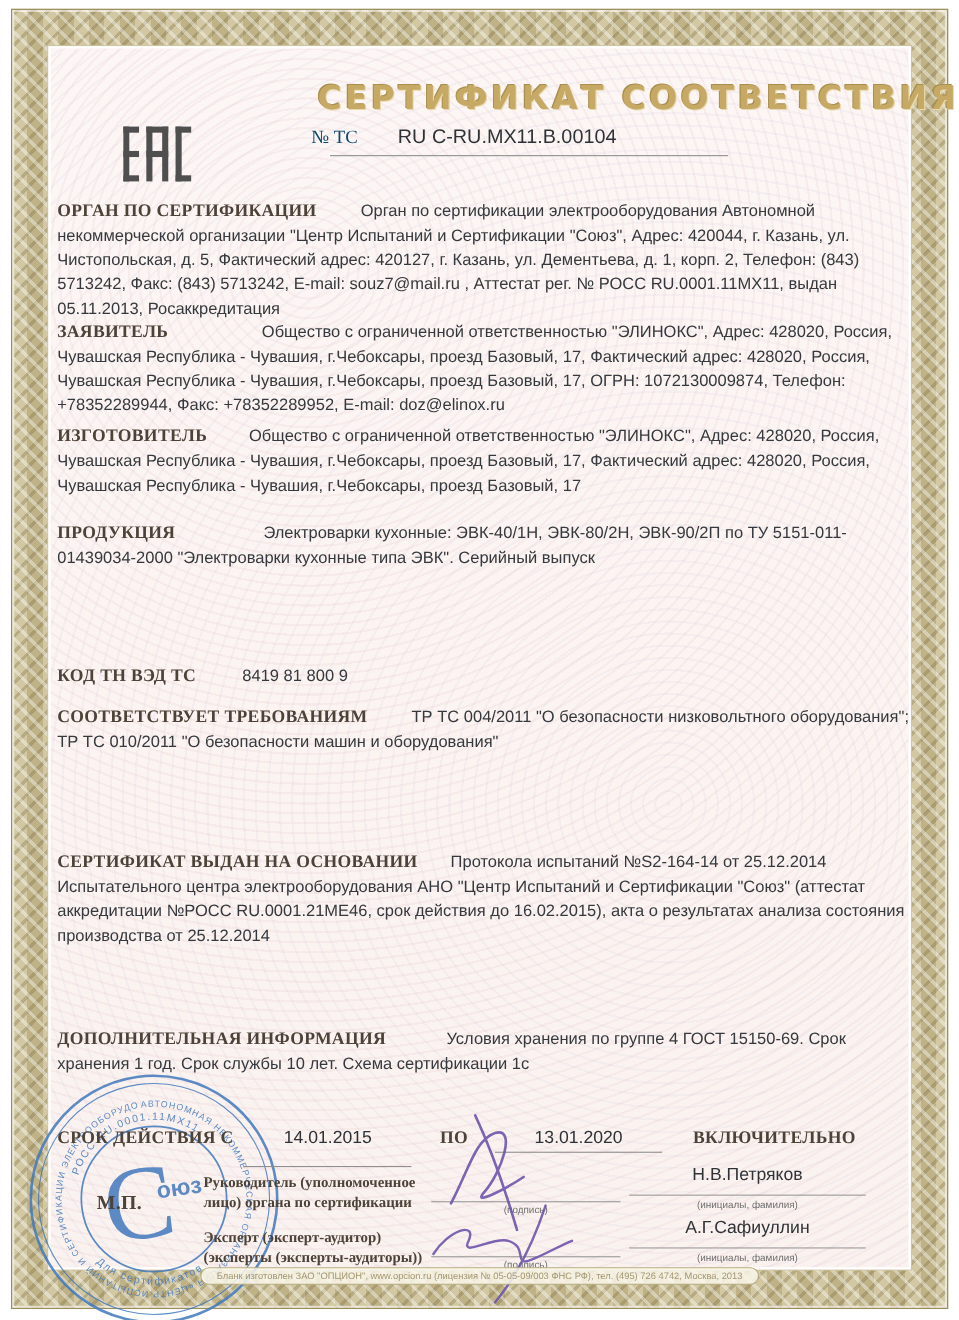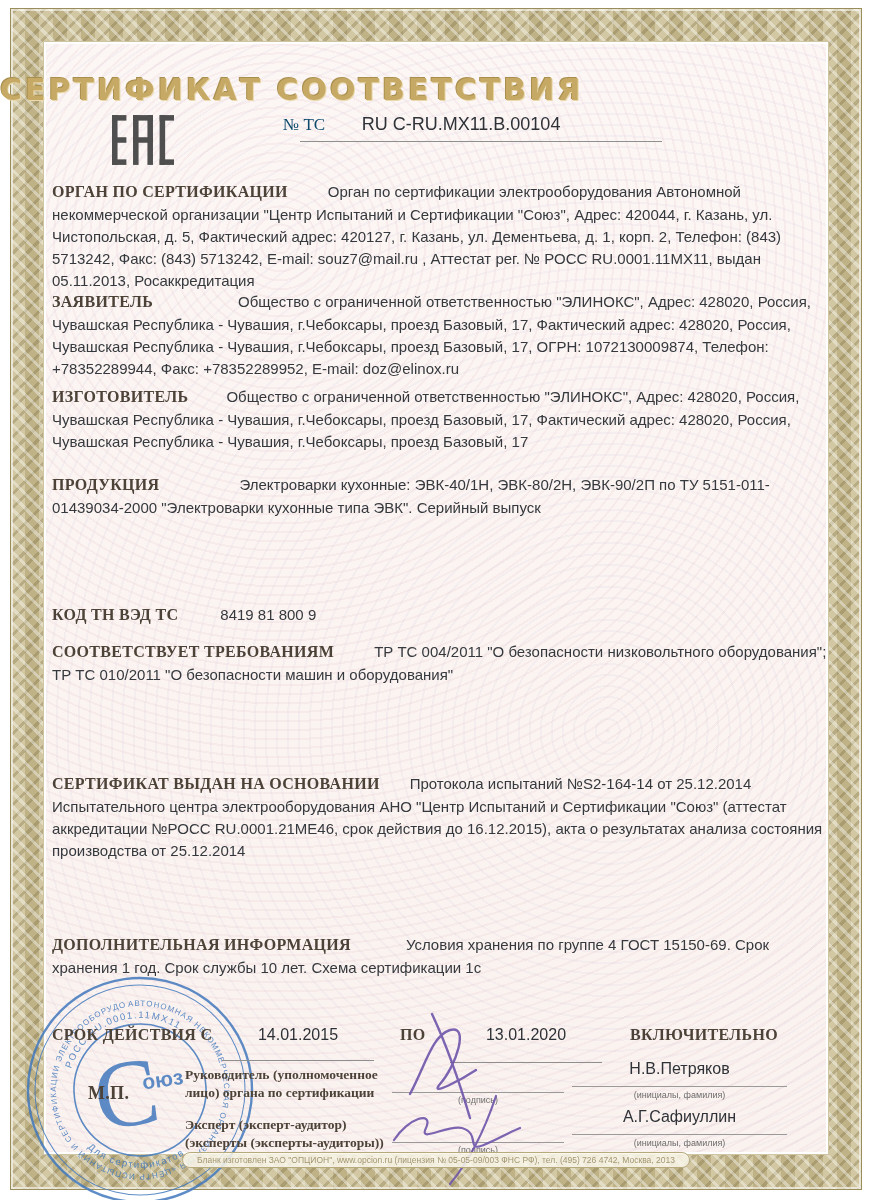--- a/index.html
+++ b/index.html
@@ -34,21 +34,21 @@
     background:linear-gradient(#cdc194,#b2a677);
     border:2px solid #90845a;border-radius:7px;
     box-shadow:inset 0 0 0 3px rgba(255,255,255,.85), 0 0 0 2px rgba(255,255,255,.5);
     padding:4px 28px;
     color:#ffffff;font-weight:bold;font-size:24px;letter-spacing:3px;
     font-family:"Liberation Sans",sans-serif;
     text-shadow:1px 1px 1px rgba(110,96,52,.55);
     white-space:nowrap;
   }
   .cert-title{
-    position:absolute;top:72px;left:0;right:0;text-align:left;z-index:5;
+    position:absolute;top:72px;left:0;right:0;text-align:right;z-index:5;
     font-family:"DejaVu Sans",sans-serif;font-weight:bold;font-size:30px;letter-spacing:3px;
     color:#c6a965;
     text-shadow:1px 1px 0 #ead9ac, -1px -1px 0 #a98f4e;
     white-space:nowrap;
   }
   .eac{position:absolute;left:112px;top:102px;z-index:5;}
   .row-no{position:absolute;top:114px;left:283px;z-index:5;}
   .lbl-serif{font-family:"Liberation Serif",serif;font-weight:normal;color:#0c4a6e;font-size:17px;}
   .no-value{font-family:"Liberation Sans",sans-serif;color:#2e3237;font-size:18px;margin-left:32px;}
   .no-underline{position:absolute;top:141px;left:300px;width:362px;border-bottom:1px solid #8f8f8f;z-index:4;}
@@ -63,21 +63,21 @@
     font-size:15px;line-height:1.48;color:#35393d;
   }
   .slabel{
     font-family:"Liberation Serif",serif;font-weight:bold;font-size:16px;
     color:#4c4237;letter-spacing:.3px;
   }
   .validity{position:absolute;top:1026px;left:52px;width:782px;height:34px;z-index:3;}
   .v-label{position:absolute;left:0;top:0;text-align:right;}
   .v-from{position:absolute;left:170px;top:0;width:152px;text-align:center;font-size:16px;color:#2e3237;border-bottom:1px solid #8f8f8f;padding-bottom:16px;}
   .v-po{position:absolute;left:348px;top:0;}
-  .v-to{position:absolute;left:398px;top:0;width:152px;text-align:center;font-size:16px;color:#2e3237;border-bottom:1px solid #8f8f8f;padding-bottom:18px;}
+  .v-to{position:absolute;left:398px;top:0;width:152px;text-align:center;font-size:16px;color:#2e3237;border-bottom:1px solid #8f8f8f;padding-bottom:3px;}
   .v-suffix{position:absolute;left:578px;top:0;}
   .mp{position:absolute;left:88px;top:1083px;z-index:3;font-size:18px;}
   .role{
     position:absolute;left:185px;z-index:3;width:225px;
     font-family:"Liberation Serif",serif;font-weight:bold;font-size:13.5px;line-height:1.35;color:#4c4237;
   }
   .role-head{top:1066px;}
   .role-expert{top:1116px;}
   .sign-line{position:absolute;border-bottom:1px solid #9a9a9a;z-index:2;}
   .sl-head{left:392px;top:1092px;width:172px;}
@@ -148,21 +148,21 @@
   <div class="section" style="top:473px">
     <span class="slabel" style="margin-right:80px">ПРОДУКЦИЯ</span><span>Электроварки кухонные: ЭВК-40/1Н, ЭВК-80/2Н, ЭВК-90/2П по ТУ 5151-011-01439034-2000 "Электроварки кухонные типа ЭВК". Серийный выпуск</span>
   </div>
   <div class="section" style="top:603px">
     <span class="slabel" style="margin-right:42px">КОД ТН ВЭД ТС</span><span>8419 81 800 9</span>
   </div>
   <div class="section" style="top:640px">
     <span class="slabel" style="margin-right:40px">СООТВЕТСТВУЕТ ТРЕБОВАНИЯМ</span><span>ТР ТС 004/2011 "О безопасности низковольтного оборудования"; ТР ТС 010/2011 "О безопасности машин и оборудования"</span>
   </div>
   <div class="section" style="top:772px">
-    <span class="slabel" style="margin-right:30px">СЕРТИФИКАТ ВЫДАН НА ОСНОВАНИИ</span><span>Протокола испытаний №S2-164-14 от 25.12.2014 Испытательного центра электрооборудования АНО "Центр Испытаний и Сертификации "Союз" (аттестат аккредитации №РОСС RU.0001.21МЕ46, срок действия до 16.12.2015), акта о результатах анализа состояния производства от 25.12.2014</span>
+    <span class="slabel" style="margin-right:30px">СЕРТИФИКАТ ВЫДАН НА ОСНОВАНИИ</span><span>Протокола испытаний №S2-164-14 от 25.12.2014 Испытательного центра электрооборудования АНО "Центр Испытаний и Сертификации "Союз" (аттестат аккредитации №РОСС RU.0001.21МЕ46, срок действия до 16.02.2015), акта о результатах анализа состояния производства от 25.12.2014</span>
   </div>
   <div class="section" style="top:933px">
     <span class="slabel" style="margin-right:55px">ДОПОЛНИТЕЛЬНАЯ ИНФОРМАЦИЯ</span><span>Условия хранения по группе 4 ГОСТ 15150-69. Срок хранения 1 год. Срок службы 10 лет. Схема сертификации 1с</span>
   </div>
 
   <div class="validity">
     <span class="v-label slabel">СРОК ДЕЙСТВИЯ С</span>
     <span class="v-from">14.01.2015</span>
     <span class="v-po slabel">ПО</span>
     <span class="v-to">13.01.2020</span>

